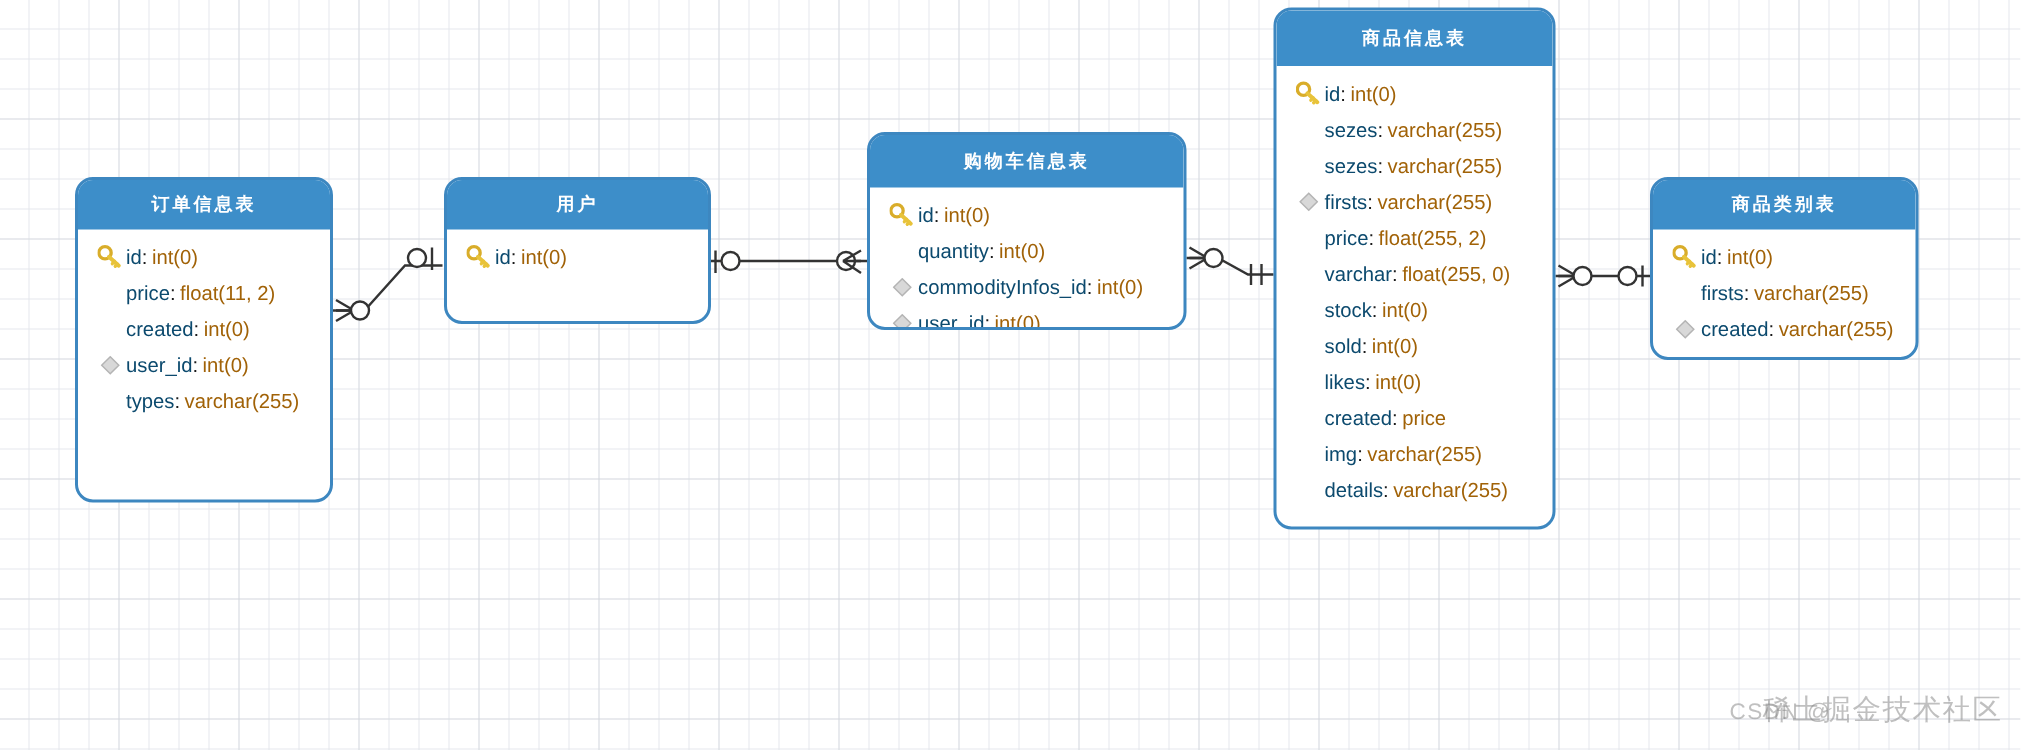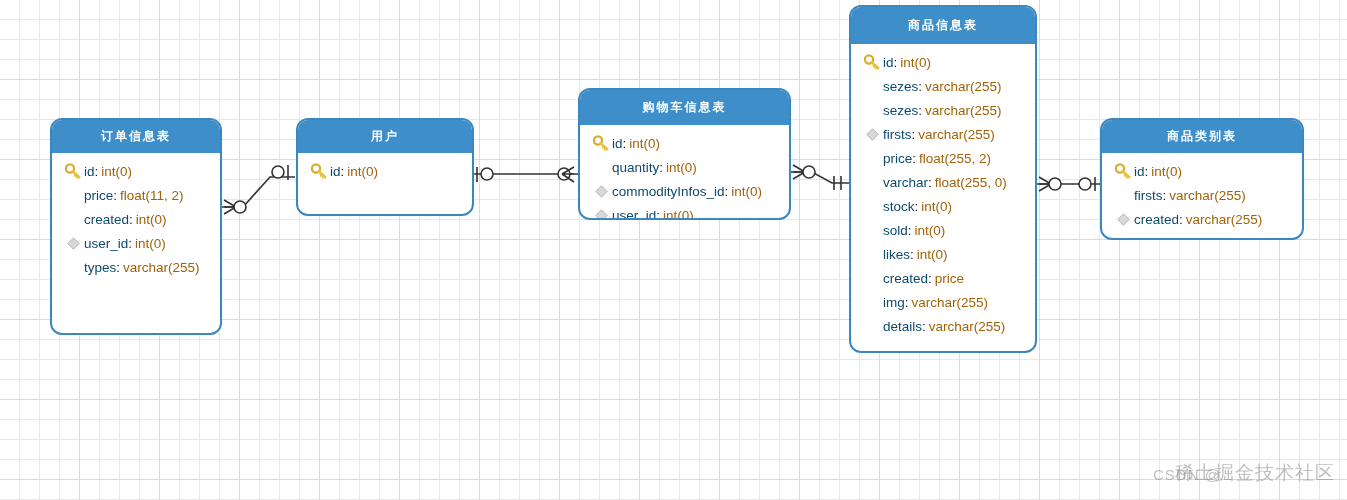--- a/index.html
+++ b/index.html
@@ -305,21 +305,21 @@
           <span class="ftype">varchar(255)</span>
         </div>
         <div class="field">
           <span class="gutter"></span>
           <span class="fname">details</span>
           <span class="colon">:</span>
           <span class="ftype">varchar(255)</span>
         </div>
       </div>
     </div>
-    <div class="entity" style="left: 1100px; top: 118px; width: 204px; height: 122px;">
+    <div class="entity" style="left: 1100px; top: 118px; width: 179px; height: 122px;">
       <div class="ent-head" style="height: 33px;">商品类别表</div>
       <div class="ent-body">
         <div class="field">
           <span class="gutter">
             <svg class="key-ic" width="16" height="16" viewBox="0 0 16 16">
               <circle cx="5" cy="5.5" r="4.1" fill="none" stroke="#d9ad2a" stroke-width="2.2"></circle>
               <circle cx="5" cy="5.5" r="1.3" fill="#ffffff"></circle>
               <path d="M7.6,8.2 L14.2,14.2" stroke="#e8c33a" stroke-width="2.6" stroke-linecap="round"></path>
               <path d="M11.4,11.2 L9.9,12.8" stroke="#e8c33a" stroke-width="2.2" stroke-linecap="round"></path>
               <path d="M13.2,13.0 L11.8,14.5" stroke="#e8c33a" stroke-width="2.2" stroke-linecap="round"></path>

